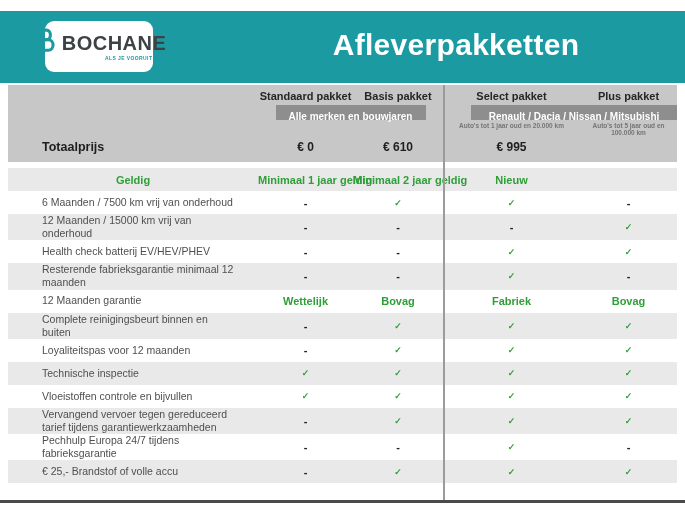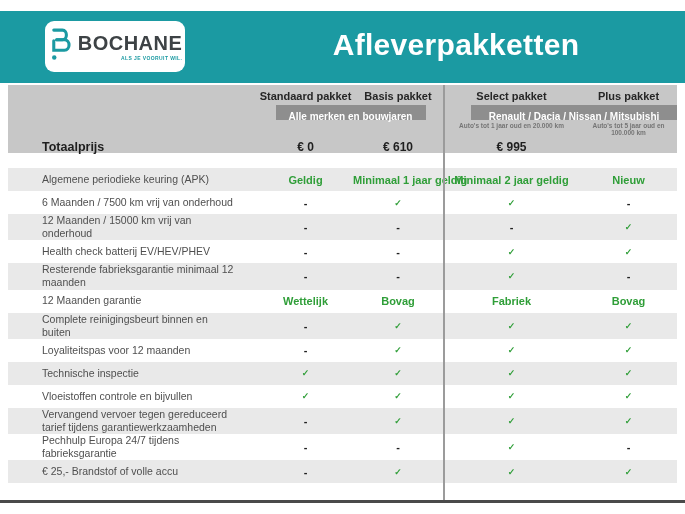--- a/index.html
+++ b/index.html
@@ -17,21 +17,21 @@
   
   .teal-banner {
     position: absolute;
     top: 11px; left: 0;
     width: 685px; height: 72px;
     background: #1b9aa2;
   }
   .logo-box {
     position: absolute;
     left: 45px; top: 10px;
-    width: 140px; height: 51px;
+    width: 108px; height: 51px;
     background: #ffffff;
     border-radius: 9px;
     display: flex;
     align-items: center;
     justify-content: center;
     gap: 5px;
   }
   .logo-mark { flex: 0 0 auto; margin-top: 2px; }
   .logo-textcol { display: flex; flex-direction: column; align-items: flex-end; }
   .logo-text {
@@ -62,21 +62,21 @@
   
   .grid-cols {
     display: grid;
     grid-template-columns: 250px 95px 90px 137px 97px;
   }
 
   
   .header-block {
     position: absolute;
     top: 85px; left: 8px;
-    width: 669px; height: 68px;
+    width: 669px; height: 77px;
     background: #c7c7c7;
   }
   .pkg-row { padding-top: 5px; }
   .pkg-name {
     text-align: center;
     font-size: 11px;
     font-weight: bold;
     color: #262626;
   }
   .badge-row { margin-top: 3px; }
@@ -208,21 +208,20 @@
       <div class="total-label">Totaalprijs</div>
       <div class="total-val">€ 0</div>
       <div class="total-val">€ 610</div>
       <div class="total-val">€ 995</div>
     </div>
   </div>
 
   <div class="rows-wrap">
 
     <div class="grid-cols t-row grey">
-      <div class="cell label">Algemene periodieke keuring (APK)</div>
       <div class="cell val">Geldig</div>
       <div class="cell val">Minimaal 1 jaar geldig</div>
       <div class="cell val">Minimaal 2 jaar geldig</div>
       <div class="cell val">Nieuw</div>
     </div>
 
     <div class="grid-cols t-row white">
       <div class="cell label">6 Maanden / 7500 km vrij van onderhoud</div>
       <div class="cell val dash">-</div>
       <div class="cell val check-size">✓</div>

